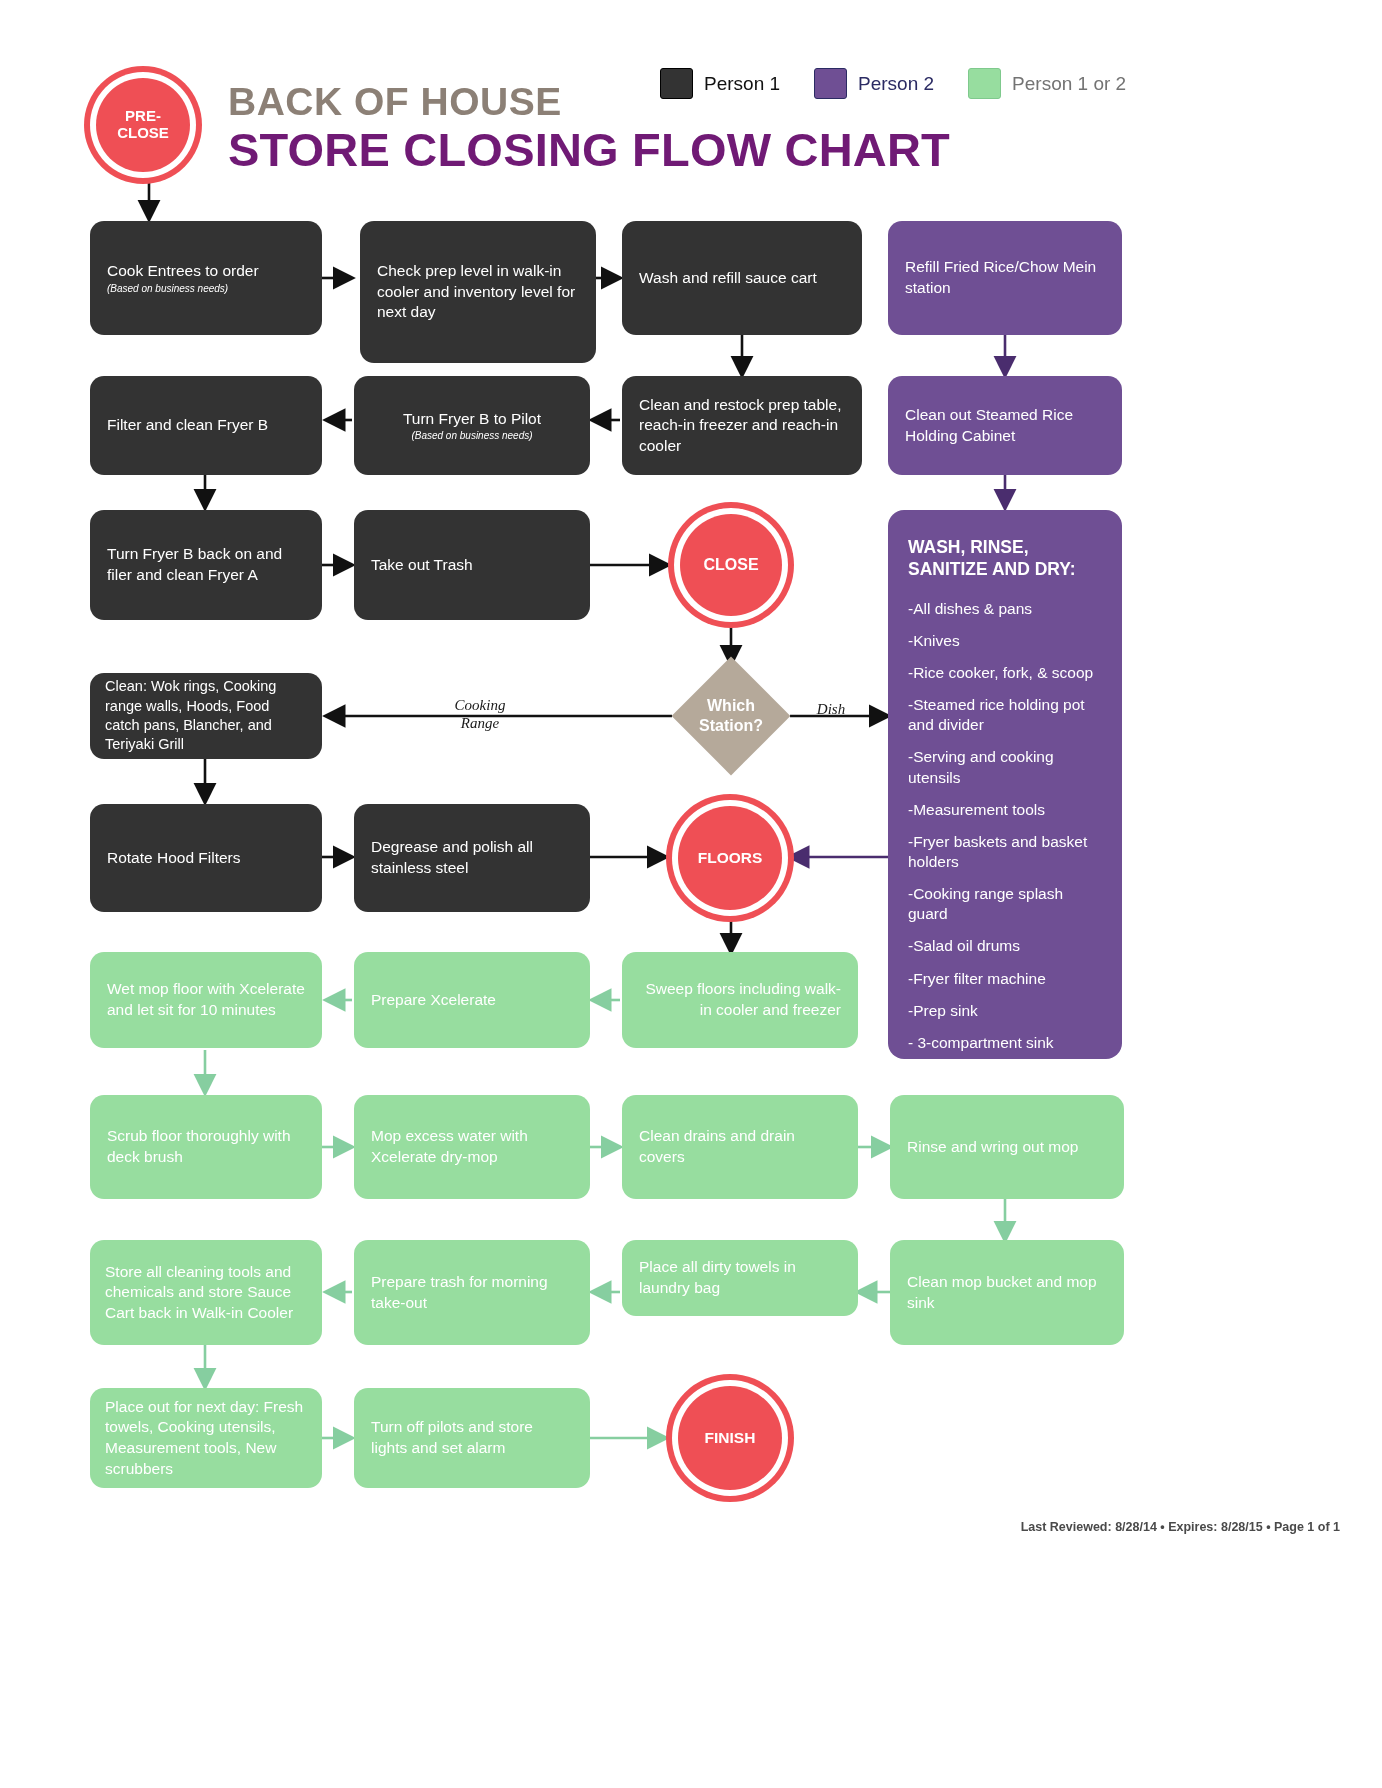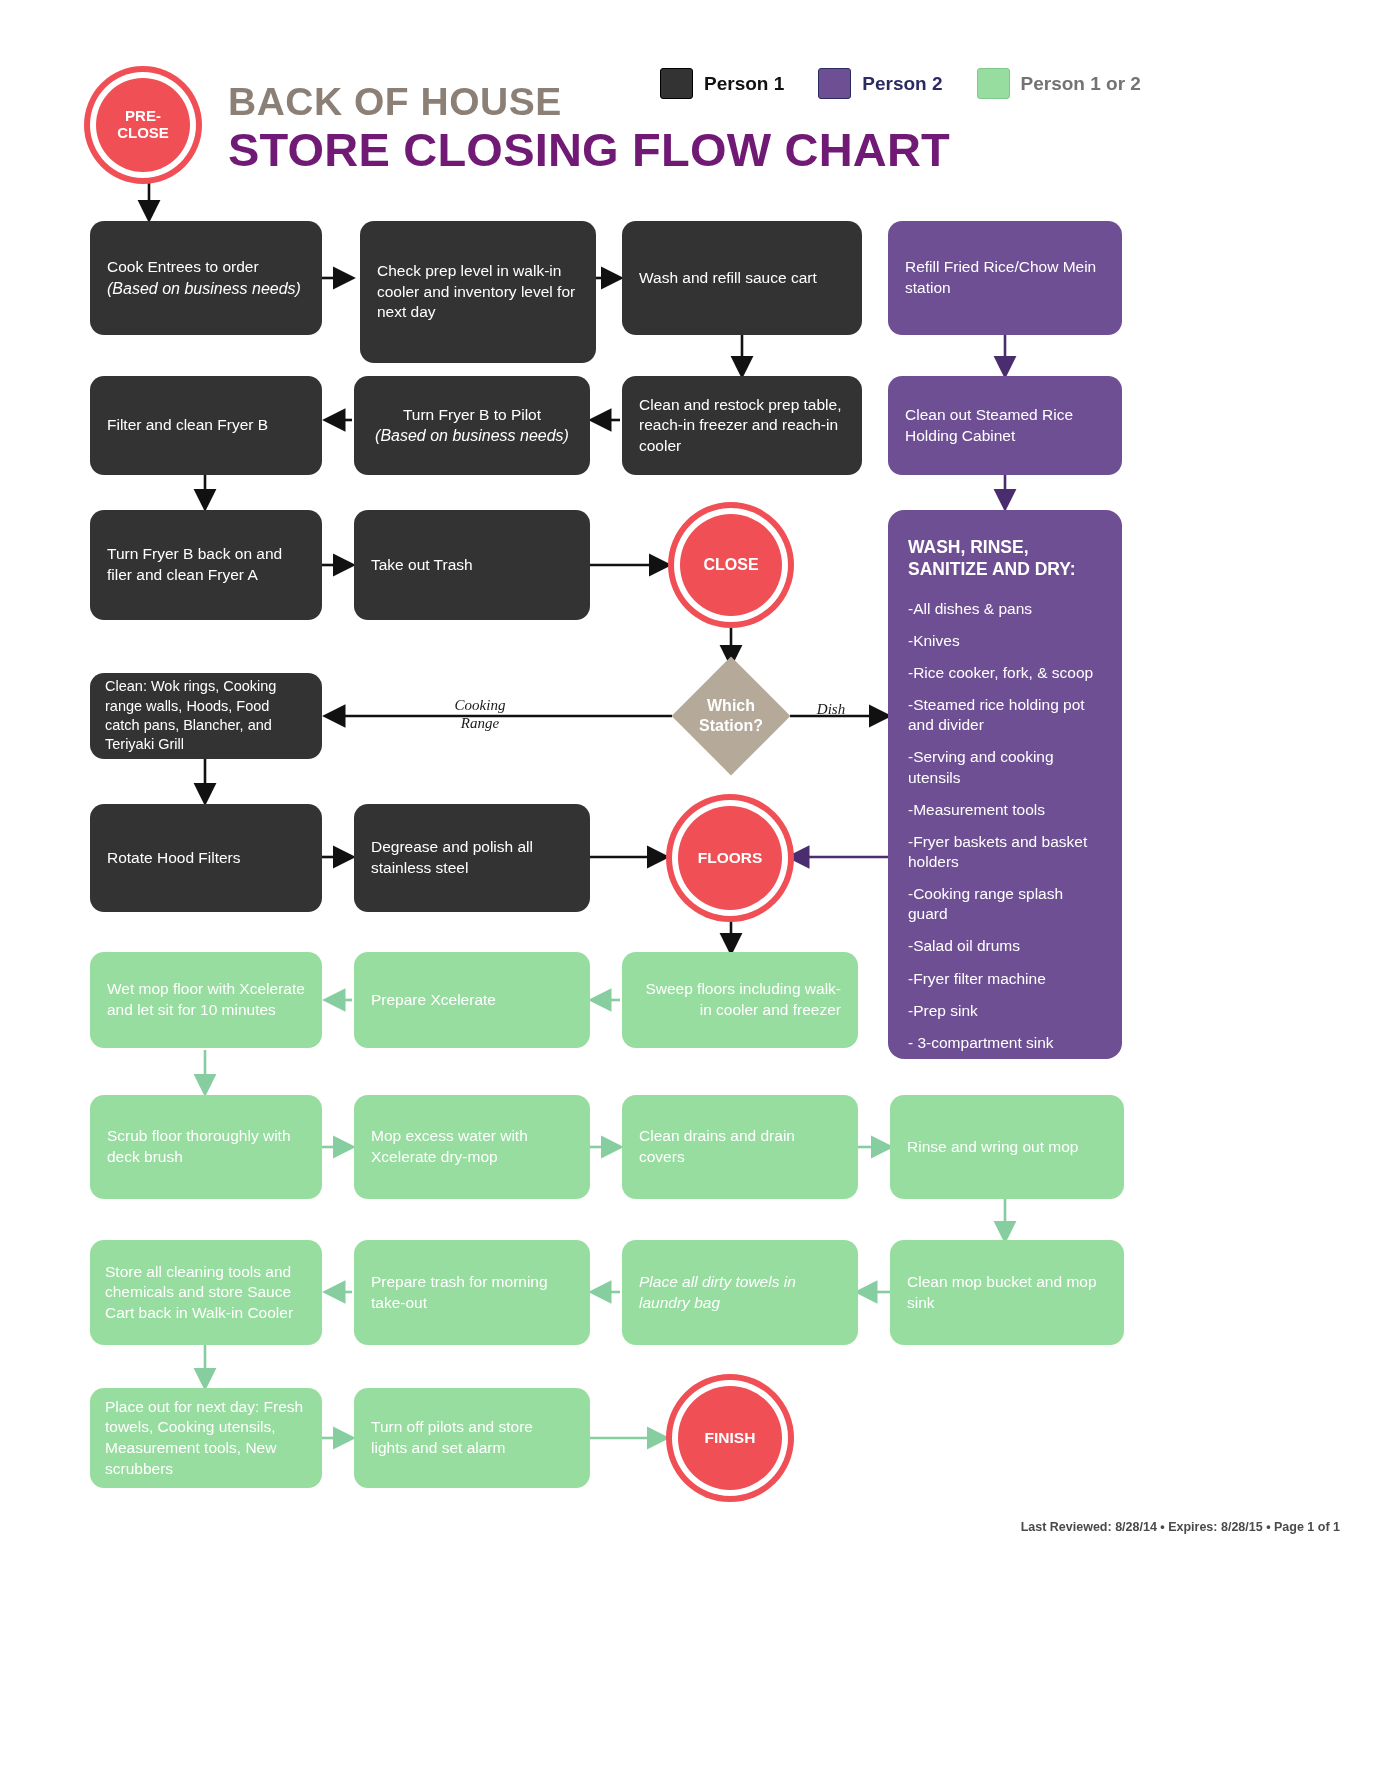--- a/index.html
+++ b/index.html
@@ -31,34 +31,34 @@
     text-align:center; color:#ffffff; font-weight:bold;
     background:#ef4f55;
     box-shadow:0 0 0 6px #ffffff, 0 0 0 12px #ef4f55;
   }
   .badge span { display:block; line-height:1.12; }
 
   
   .legend { position:absolute; left:660px; top:68px; display:flex; align-items:center; gap:34px; }
   .leg-item { display:flex; align-items:center; gap:11px; }
   .leg-sw { width:33px; height:31px; border-radius:3px; }
-  .leg-tx { font-size:19px; font-weight:bold;text-align:right; }
+  .leg-tx { font-size:19px; font-weight:normal;text-align:right; }
 
   
   .node {
     position:absolute; border-radius:14px;
     display:flex; align-items:center;
     padding:14px 17px;
     font-size:15.5px; line-height:1.33;
     color:#ffffff;
   }
   .node.dark  { background:#333333; }
   .node.purple{ background:#6f4f94; }
   .node.green { background:#97dd9f; }
-  .node .sub { font-style:italic; font-size:16px; display:block; }
+  .node .sub { font-style:italic; font-size:10px; display:block; }
 
   
   .panel {
     position:absolute; background:#6f4f94; border-radius:16px;
     color:#ffffff; padding:26px 20px 20px 20px;
   }
   .panel h3 { font-size:17.5px; font-weight:bold; line-height:1.28; margin-bottom:18px; }
   .panel li { font-size:15.5px; line-height:1.3; margin-bottom:12px; list-style:none; }
 
   
@@ -318,21 +318,21 @@
   </div>
 
   <div class="node green" style="left:90px; top:1240px; width:232px; height:105px; padding:12px 15px;">
     <span>Store all cleaning tools and chemicals and store Sauce Cart back in Walk-in Cooler</span>
   </div>
 
   <div class="node green" style="left:354px; top:1240px; width:236px; height:105px;">
     <span>Prepare trash for morning take-out</span>
   </div>
 
-  <div class="node green" style="left:622px; top:1240px; width:236px; height:105px;font-style:italic;">
+  <div class="node green" style="left:622px; top:1240px; width:236px; height:76px;">
     <span>Place all dirty towels in laundry bag</span>
   </div>
 
   <div class="node green" style="left:890px; top:1240px; width:234px; height:105px;">
     <span>Clean mop bucket and mop sink</span>
   </div>
 
   <div class="node green" style="left:90px; top:1388px; width:232px; height:100px; padding:12px 15px;">
     <span>Place out for next day: Fresh towels, Cooking utensils, Measurement tools, New scrubbers</span>
   </div>

